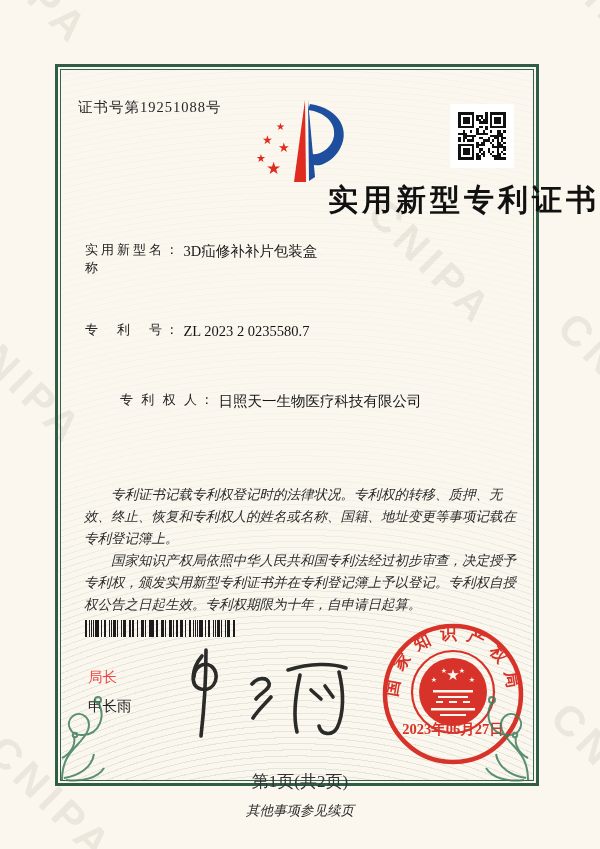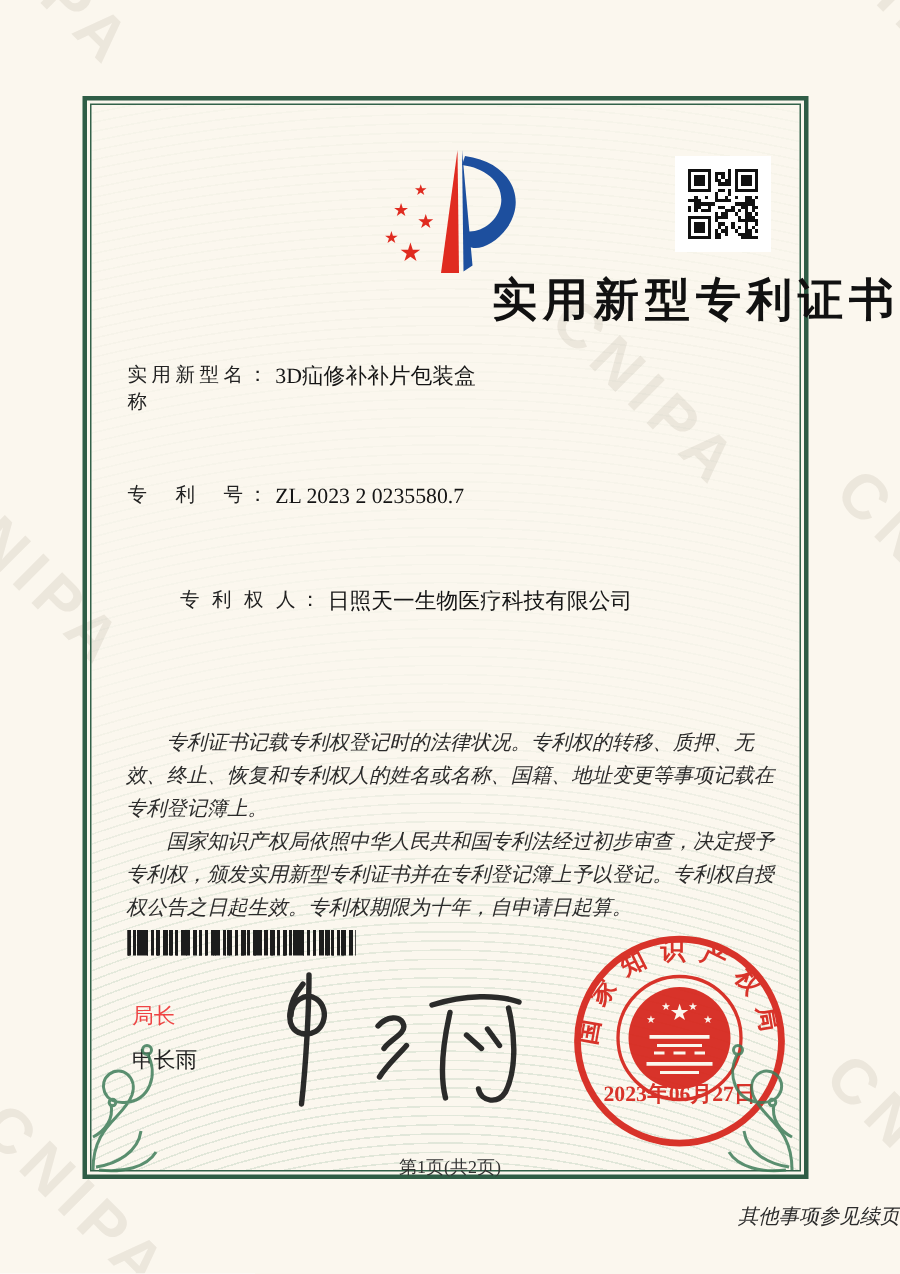--- a/index.html
+++ b/index.html
@@ -77,22 +77,22 @@
   .sig-title{position:absolute;left:88px;top:668px;font-size:14.5px;font-family:"Liberation Sans","DejaVu Sans",sans-serif;color:#ef4444;}
   .sig-name{position:absolute;left:88px;top:697px;font-size:14.5px;font-family:"Liberation Sans","DejaVu Sans",sans-serif;color:#222;}
   .sig-svg{position:absolute;left:172px;top:642px;}
   
   .seal{position:absolute;left:378px;top:618px;mix-blend-mode:multiply;opacity:.95;}
   
   .flourish{position:absolute;z-index:4;}
   .fl-left{left:58px;top:688px;}
   .fl-right{left:454px;top:688px;transform:scaleX(-1);}
   
-  .page-num{position:absolute;left:0;top:770px;width:600px;text-align:center;font-size:12px;color:#333;z-index:5;}
-  .cont-note{position:absolute;left:0;top:802px;width:600px;text-align:right;font-size:13.5px;font-style:italic;color:#2b2b2b;z-index:5;}
+  .page-num{position:absolute;left:0;top:770px;width:600px;text-align:center;font-size:17px;color:#333;z-index:5;}
+  .cont-note{position:absolute;left:0;top:802px;width:600px;text-align:center;font-size:13.5px;font-style:italic;color:#2b2b2b;z-index:5;}
 </style>
 </head>
 <body>
 
 <div class="page">
 
   <span class="wm" style="left:-52px;top:-42px;">CNIPA</span>
   <span class="wm" style="left:518px;top:-28px;">CNIPA</span>
   <span class="wm" style="left:-58px;top:358px;">CNIPA</span>
   <span class="wm" style="left:352px;top:238px;">CNIPA</span>
@@ -101,20 +101,21 @@
   <span class="wm" style="left:535px;top:742px;">CNIPA</span>
 
   <div class="guilloche"></div>
 
   <div class="frame">
     <div class="frame-inner"></div>
   </div>
 
   <div class="content">
 
+    <div class="cert-no">证书号第19251088号</div>
 
     <svg class="logo" viewBox="0 0 100 92">
       <polygon points="51,6 52,88 40,88" fill="#e02b20"></polygon>
       <polygon points="54,6 61,83 55,87" fill="#1d4f9e"></polygon>
       <path d="M56,10 C86,14 98,38 84,58 C76,69 64,74 58,70 L56,60 C66,62 78,54 80,42 C82,28 70,18 54,16 Z" fill="#1d4f9e"></path>
       <text x="22" y="36" font-size="10" fill="#e02b20">★</text>
       <text x="8" y="50" font-size="12" fill="#e02b20">★</text>
       <text x="24" y="58" font-size="13" fill="#e02b20">★</text>
       <text x="2" y="68" font-size="11" fill="#e02b20">★</text>
       <text x="12" y="80" font-size="17" fill="#e02b20">★</text>

